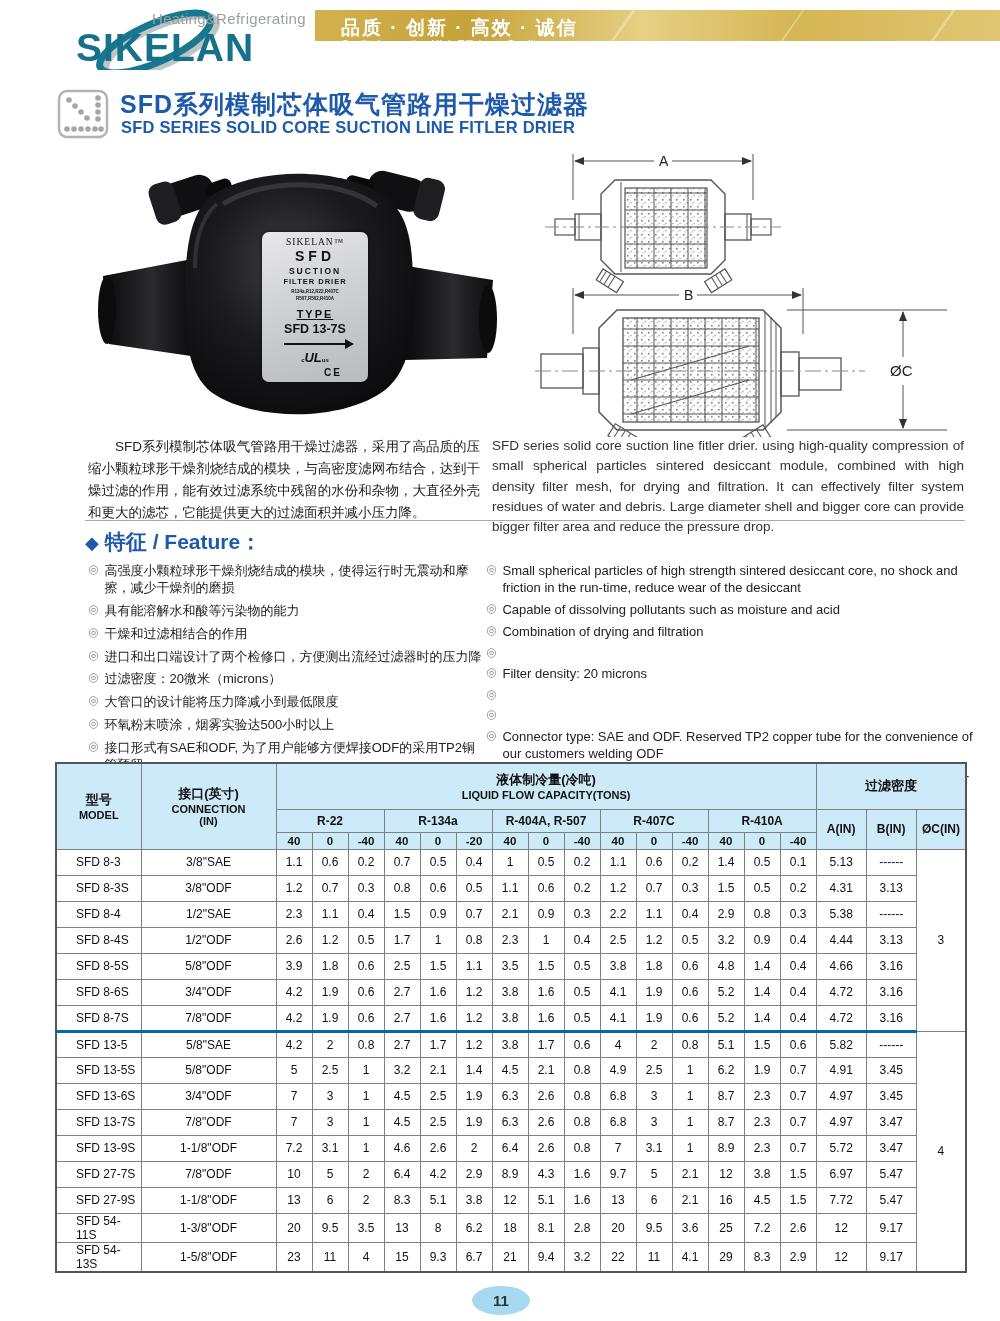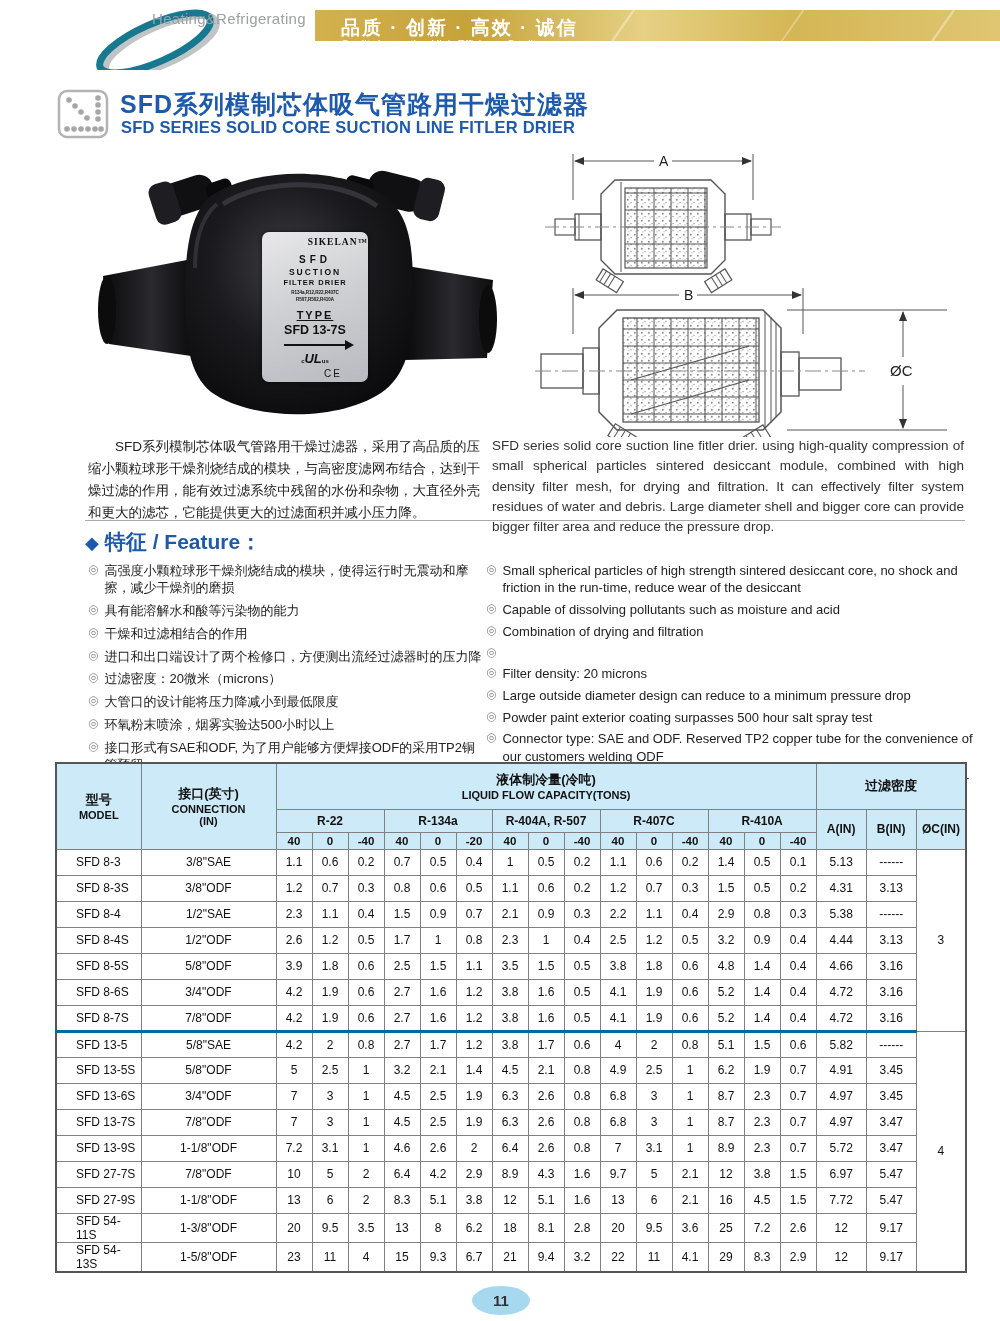--- a/index.html
+++ b/index.html
@@ -21,32 +21,32 @@
   
   .title-icon { position:absolute; left:57px; top:89px; }
   .page-title-cn { position:absolute; left:120px; top:88px; font-size:25px; font-weight:bold; color:#1e5aab; letter-spacing:1px; }
   .page-title-en { position:absolute; left:121px; top:118px; font-size:16.5px; font-weight:bold; color:#1e5aab; letter-spacing:.2px; }
 
   
   .photo-wrap { position:absolute; left:95px; top:148px; width:405px; height:285px; }
   .drier-label { position:absolute; left:167px; top:84px; width:106px; height:150px;
       background:linear-gradient(160deg,#e8e8ea 0%,#cfd0d3 45%,#b9babf 100%);
       border-radius:7px; text-align:center; color:#111; padding-top:5px; box-shadow:0 0 4px rgba(0,0,0,.6); }
-  .lb-brand { font-size:9.5px; font-weight:bold; letter-spacing:1px; font-family:"Liberation Serif","DejaVu Serif",serif;text-align:right; }
-  .lb-series { font-size:10px; font-weight:bold; letter-spacing:4px; margin-top:7px; }
+  .lb-brand { font-size:9.5px; font-weight:normal; letter-spacing:1px; font-family:"Liberation Serif","DejaVu Serif",serif; }
+  .lb-series { font-size:14px; font-weight:bold; letter-spacing:4px; margin-top:1px; }
   .lb-l1 { font-size:8.5px; font-weight:bold; letter-spacing:2px; margin-top:2px; }
   .lb-l2 { font-size:7.5px; font-weight:bold; letter-spacing:1px; margin-top:1px; }
   .lb-tiny { font-size:4.5px; font-weight:bold; margin-top:3px; line-height:1.5; }
   .lb-type { font-size:11px; font-weight:bold; letter-spacing:2px; margin-top:5px;text-decoration:underline; }
   .lb-model { font-size:12.5px; font-weight:bold; margin-top:2px; }
   .lb-arrow { width:62px; height:2px; background:#111; margin:7px auto 0; position:relative; }
   .lb-arrow:after { content:""; position:absolute; right:-8px; top:-4px; border-left:9px solid #111; border-top:5px solid transparent; border-bottom:5px solid transparent; }
   .lb-cert { font-size:13px; font-weight:bold; font-style:italic; margin-top:5px; }
   .lb-cert small { font-size:6px; font-style:normal; }
-  .lb-ce { font-size:10px; font-weight:normal; letter-spacing:2px; margin-top:2px;margin-left:36px; }
+  .lb-ce { font-size:10px; font-weight:bold; letter-spacing:2px; margin-top:2px;margin-left:36px; }
   .lb-foot { font-size:5px; font-weight:bold; margin-top:4px; line-height:1.5; }
 
   
   .desc-cn { position:absolute; left:88px; top:436px; width:392px; font-size:13.5px; line-height:1.63; color:#222; text-align:justify; text-indent:2em; font-weight:500; }
   .desc-en { position:absolute; left:492px; top:436px; width:472px; font-size:13.5px; line-height:1.5; color:#333; text-align:justify; }
   .sep-line { position:absolute; left:85px; top:520px; width:880px; height:1px; background:#aaa; }
 
   
   .feature-head { position:absolute; left:85px; top:528px; font-size:21px; font-weight:bold; color:#1e5aab; }
   .feature-head .dia { font-size:18px; margin-right:6px; }
@@ -79,20 +79,21 @@
 </style>
 </head>
 <body>
 
 <div class="logo-block">
   <svg class="logo-swoosh" width="300" height="66" viewBox="0 0 300 66">
     <ellipse cx="143" cy="40" rx="60" ry="19" fill="none" stroke="#bfc4c6" stroke-width="7" transform="rotate(-24 143 40) translate(3 3)"></ellipse>
     <ellipse cx="141" cy="39" rx="60" ry="19" fill="none" stroke="#17788f" stroke-width="7" transform="rotate(-24 141 39)"></ellipse>
   </svg>
   <div class="logo-tagline">Heating&amp;Refrigerating</div>
+  <div class="logo-word">SIKELAN</div>
 </div>
 <div class="gold-banner">
   <div class="streak s1"></div>
   <div class="streak s2"></div>
   <div class="streak s3"></div>
   <div class="banner-cn">品质 · 创新 · 高效 · 诚信</div>
   <div class="banner-en">Quality,Innovation,High-Efficiency,Credit</div>
 </div>
 
 <svg class="title-icon" width="52" height="50" viewBox="0 0 52 50">
@@ -337,25 +338,23 @@
     </li>
     <li>
       <span class="blt">◎</span>
     </li>
     <li>
       <span class="blt">◎</span>
       <span>Filter density: 20 microns</span>
     </li>
     <li>
       <span class="blt">◎</span>
-      <span>Large outside diameter design can reduce to a minimum pressure drop</span>
-    </li>
-    <li>
-      <span class="blt">◎</span>
-      <span>Powder paint exterior coating surpasses 500 hour salt spray test</span>
+    </li>
+    <li>
+      <span class="blt">◎</span>
     </li>
     <li>
       <span class="blt">◎</span>
       <span>Connector type: SAE and ODF. Reserved TP2 copper tube for the convenience of our customers welding ODF</span>
     </li>
     <li>
       <span class="blt">◎</span>
       <span>Compatible with R-12, R-134a,R-22, R-404A, R-407C, R-410A, R-500, R-502, R- 507, etc</span>
     </li>
     <li>

